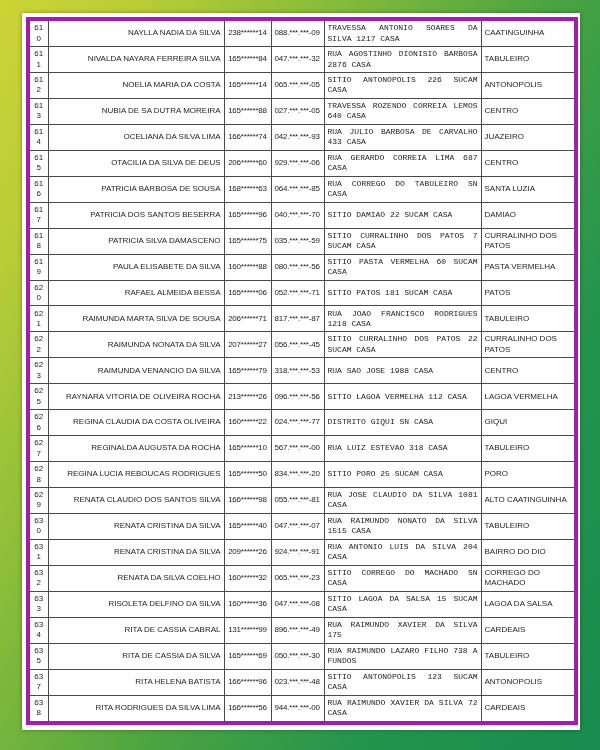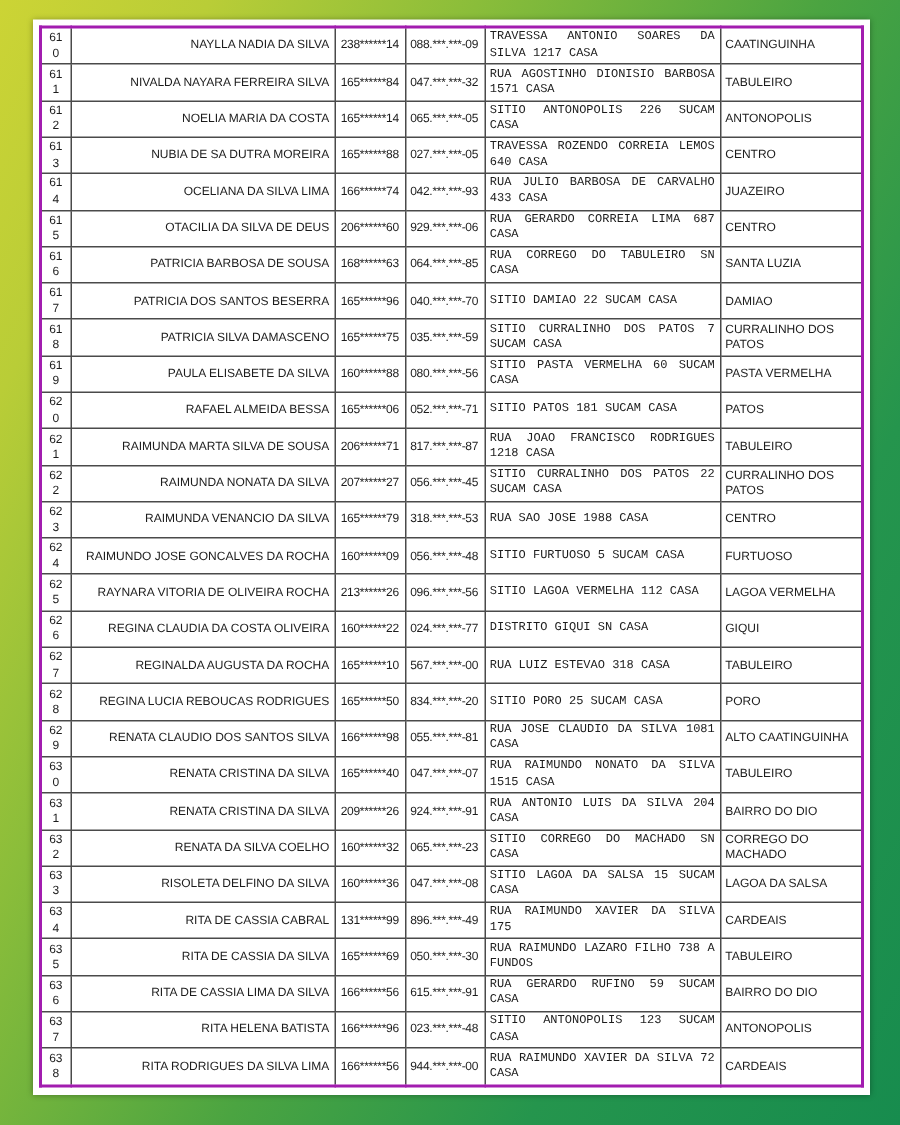--- a/index.html
+++ b/index.html
@@ -18,21 +18,21 @@
     background: #ffffff;
     box-shadow: 0 0 4px rgba(0,0,0,0.35);
     box-sizing: border-box;
     padding: 4px;
   }
   table.list {
     width: 550px;
     height: 708px;
     border-collapse: collapse;
     table-layout: fixed;
-    border: 2px solid #a21caf;
+    border: 4px solid #a21caf;
   }
   table.list td {
     border: 1px solid #4a4a4a;
     vertical-align: middle;
     padding: 1px 3px;
     color: #1c1c1c;
     font-size: 8px;
     line-height: 1.3;
     overflow: hidden;
     word-wrap: break-word;
@@ -70,21 +70,21 @@
     <td class="c-d2">088.***.***-09</td>
     <td class="c-addr">TRAVESSA ANTONIO SOARES DA SILVA 1217 CASA</td>
     <td class="c-loc">CAATINGUINHA</td>
   </tr>
 
   <tr>
     <td class="c-num">611</td>
     <td class="c-name">NIVALDA NAYARA FERREIRA SILVA</td>
     <td class="c-d1">165******84</td>
     <td class="c-d2">047.***.***-32</td>
-    <td class="c-addr">RUA AGOSTINHO DIONISIO BARBOSA 1571 CASA</td>
+    <td class="c-addr">RUA AGOSTINHO DIONISIO BARBOSA 2876 CASA</td>
     <td class="c-loc">TABULEIRO</td>
   </tr>
 
   <tr>
     <td class="c-num">612</td>
     <td class="c-name">NOELIA MARIA DA COSTA</td>
     <td class="c-d1">165******14</td>
     <td class="c-d2">065.***.***-05</td>
     <td class="c-addr">SITIO ANTONOPOLIS 226 SUCAM CASA</td>
     <td class="c-loc">ANTONOPOLIS</td>
@@ -182,28 +182,20 @@
 
   <tr>
     <td class="c-num">623</td>
     <td class="c-name">RAIMUNDA VENANCIO DA SILVA</td>
     <td class="c-d1">165******79</td>
     <td class="c-d2">318.***.***-53</td>
     <td class="c-addr">RUA SAO JOSE 1988 CASA</td>
     <td class="c-loc">CENTRO</td>
   </tr>
 
-  <tr>
-    <td class="c-num">624</td>
-    <td class="c-name">RAIMUNDO JOSE GONCALVES DA ROCHA</td>
-    <td class="c-d1">160******09</td>
-    <td class="c-d2">056.***.***-48</td>
-    <td class="c-addr">SITIO FURTUOSO 5 SUCAM CASA</td>
-    <td class="c-loc">FURTUOSO</td>
-  </tr>
 
   <tr>
     <td class="c-num">625</td>
     <td class="c-name">RAYNARA VITORIA DE OLIVEIRA ROCHA</td>
     <td class="c-d1">213******26</td>
     <td class="c-d2">096.***.***-56</td>
     <td class="c-addr">SITIO LAGOA VERMELHA 112 CASA</td>
     <td class="c-loc">LAGOA VERMELHA</td>
   </tr>
 
@@ -290,28 +282,20 @@
 
   <tr>
     <td class="c-num">635</td>
     <td class="c-name">RITA DE CASSIA DA SILVA</td>
     <td class="c-d1">165******69</td>
     <td class="c-d2">050.***.***-30</td>
     <td class="c-addr">RUA RAIMUNDO LAZARO FILHO 738 A FUNDOS</td>
     <td class="c-loc">TABULEIRO</td>
   </tr>
 
-  <tr>
-    <td class="c-num">636</td>
-    <td class="c-name">RITA DE CASSIA LIMA DA SILVA</td>
-    <td class="c-d1">166******56</td>
-    <td class="c-d2">615.***.***-91</td>
-    <td class="c-addr">RUA GERARDO RUFINO 59 SUCAM CASA</td>
-    <td class="c-loc">BAIRRO DO DIO</td>
-  </tr>
 
   <tr>
     <td class="c-num">637</td>
     <td class="c-name">RITA HELENA BATISTA</td>
     <td class="c-d1">166******96</td>
     <td class="c-d2">023.***.***-48</td>
     <td class="c-addr">SITIO ANTONOPOLIS 123 SUCAM CASA</td>
     <td class="c-loc">ANTONOPOLIS</td>
   </tr>
 

